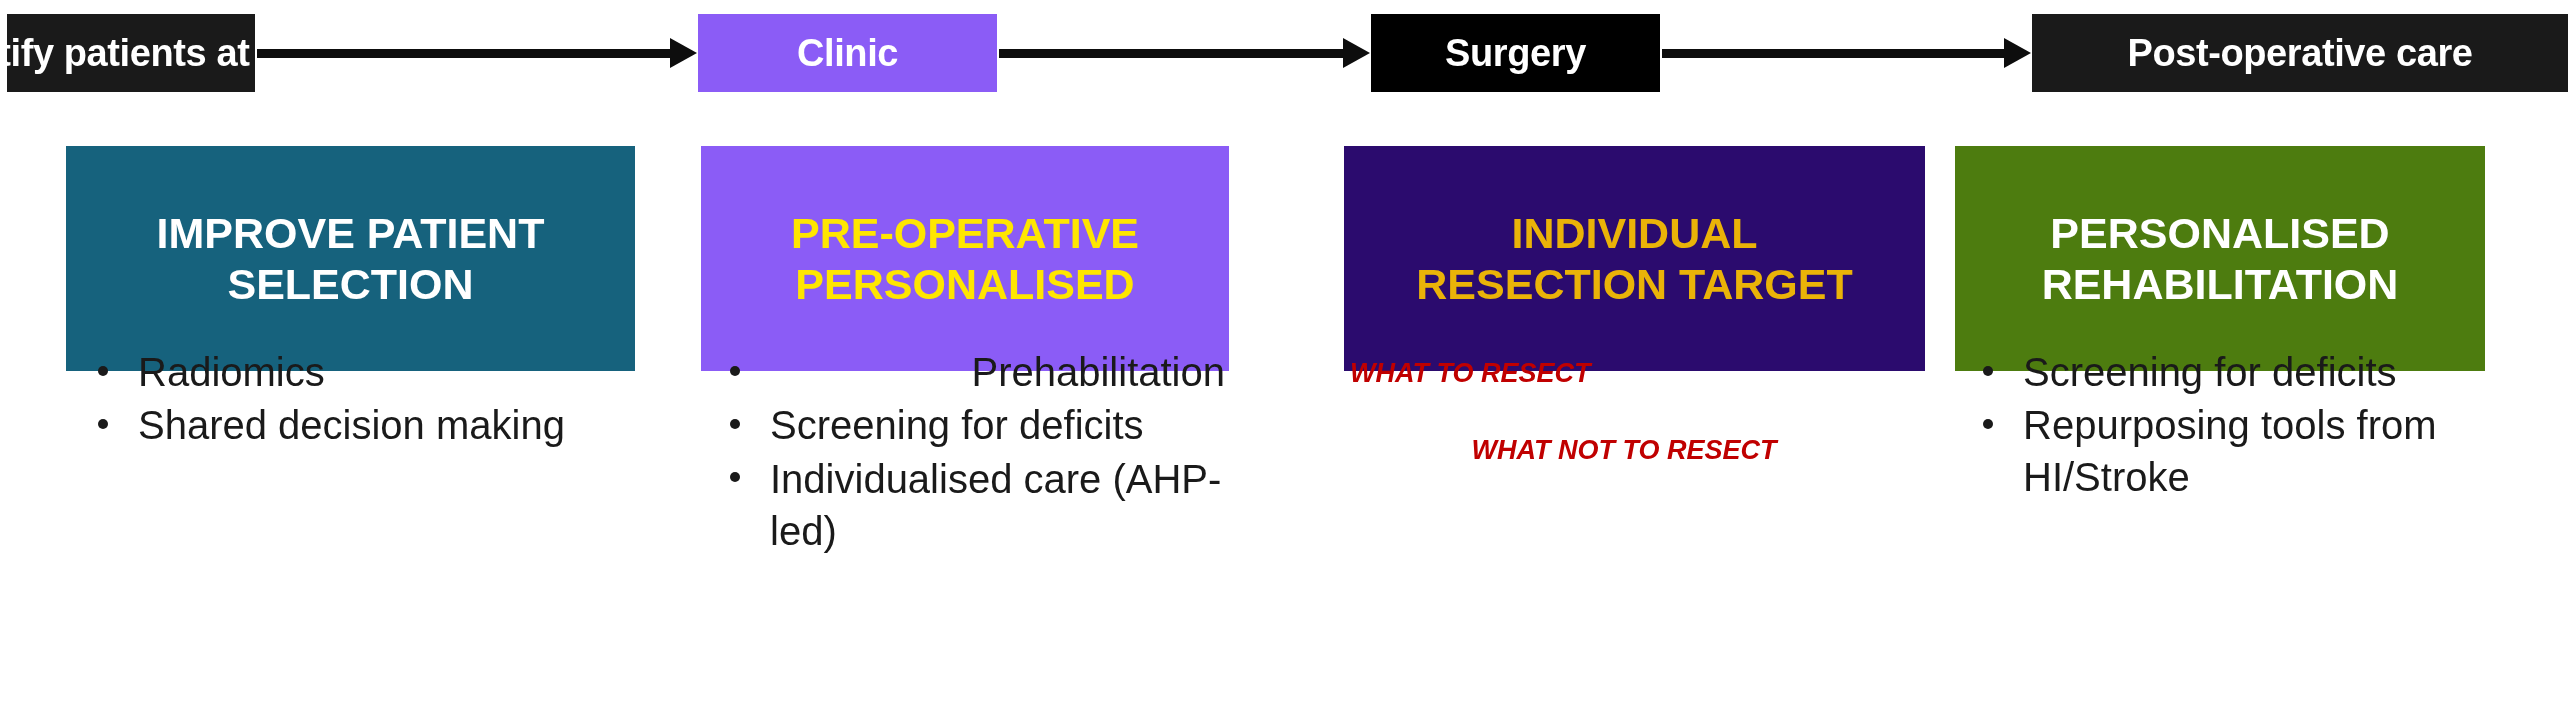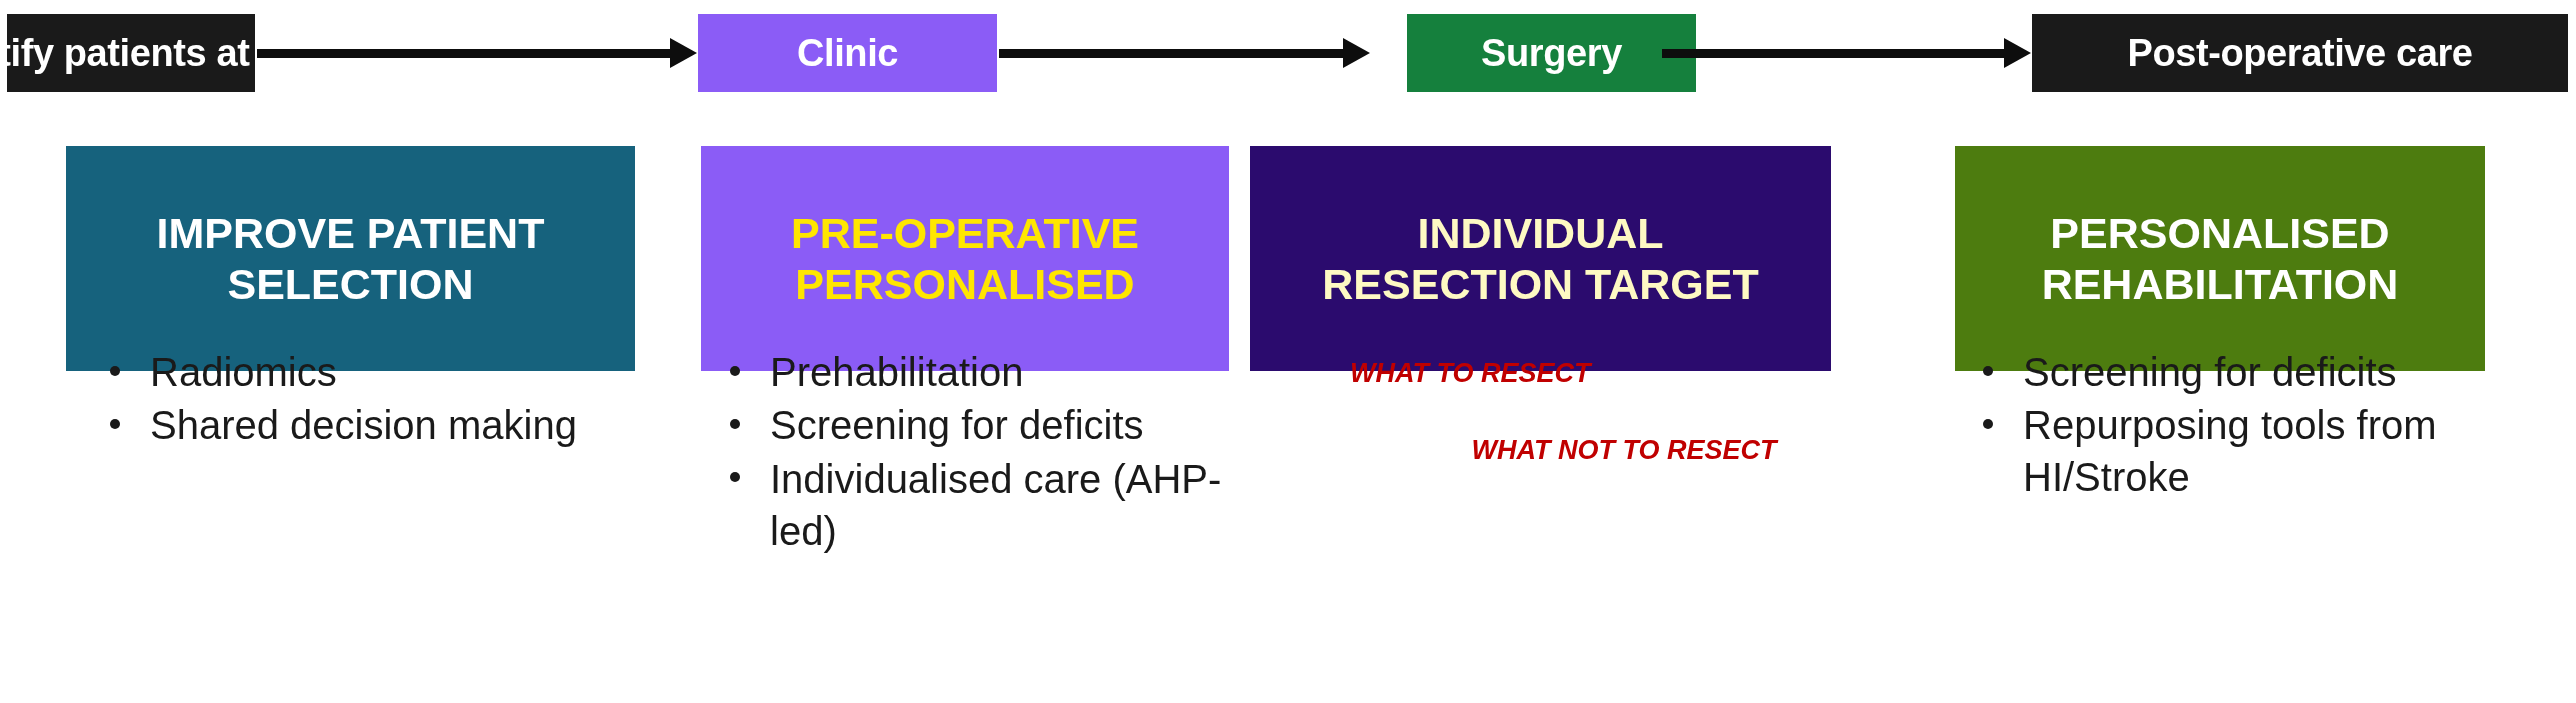--- a/index.html
+++ b/index.html
@@ -121,21 +121,21 @@
 <body>
 
 <div id="canvas" style="background: rgb(255, 255, 255);">
 
   <div class="stage-box" style="left: 7.2px; width: 248px; background: rgb(26, 26, 26); color: rgb(255, 255, 255);">
     <span>Identify patients at MDT</span>
   </div>
   <div class="stage-box" style="left: 698px; width: 299px; background: #8b5cf6; color: rgb(255, 255, 255);">
     <span>Clinic</span>
   </div>
-  <div class="stage-box" style="left: 1371px; width: 289px; background: #15803d; color: rgb(255, 255, 255); margin-left: 36px;">
+  <div class="stage-box" style="left: 1371px; width: 289px; background: #000000; color: rgb(255, 255, 255);">
     <span>Surgery</span>
   </div>
   <div class="stage-box" style="left: 2032px; width: 536px; background: rgb(26, 26, 26); color: rgb(255, 255, 255);">
     <span>Post-operative care</span>
   </div>
 
   <div class="arrow" style="left: 257px; width: 440px;">
     <span class="shaft" style="width: 414px; background: rgb(13, 13, 13);"></span>
     <span class="head" style="left: 413px; border-left-color: rgb(13, 13, 13);"></span>
   </div>
@@ -149,42 +149,42 @@
   </div>
 
   <div class="theme-box" style="left: 66px; width: 569px; background: rgb(22, 98, 125); color: rgb(255, 255, 255);">
     <span class="line">IMPROVE PATIENT</span>
     <span class="line">SELECTION</span>
   </div>
   <div class="theme-box" style="left: 701px; width: 528px; background: #8b5cf6; color: rgb(255, 230, 0);">
     <span class="line">PRE-OPERATIVE</span>
     <span class="line">PERSONALISED</span>
   </div>
-  <div class="theme-box" style="left: 1250px; width: 581px; background: rgb(43, 11, 110); color: #fef9c3;">
+  <div class="theme-box" style="left: 1344px; width: 581px; background: rgb(43, 11, 110); color: #eab308;">
     <span class="line">INDIVIDUAL</span>
     <span class="line">RESECTION TARGET</span>
   </div>
   <div class="theme-box" style="left: 1955px; width: 530px; background: #4d7c0f; color: rgb(255, 255, 255);">
     <span class="line">PERSONALISED</span>
     <span class="line">REHABILITATION</span>
   </div>
 
-  <div class="bullet-col" style="left: 101px; width: 548px; top: 346px;">
+  <div class="bullet-col" style="left: 89px; width: 548px; top: 346px;">
     <span class="bullet-item" style="color: rgb(26, 26, 26);">
       <span class="dot" style="background: rgb(26, 26, 26);"></span>
       <span>Radiomics</span>
     </span>
     <span class="bullet-item" style="color: rgb(26, 26, 26);">
       <span class="dot" style="background: rgb(26, 26, 26);"></span>
       <span>Shared decision making</span>
     </span>
   </div>
 
   <div class="bullet-col" style="left: 721px; width: 504px; top: 346px;">
-    <span class="bullet-item" style="color: rgb(26, 26, 26);">
+    <span class="bullet-item" style="color: rgb(26, 26, 26); text-align: right;">
       <span class="dot" style="background: rgb(26, 26, 26);"></span>
       <span>Prehabilitation</span>
     </span>
     <span class="bullet-item" style="color: rgb(26, 26, 26);">
       <span class="dot" style="background: rgb(26, 26, 26);"></span>
       <span>Screening for deficits</span>
     </span>
     <span class="bullet-item" style="color: rgb(26, 26, 26);">
       <span class="dot" style="background: rgb(26, 26, 26);"></span>
       <span>Individualised care (AHP-led)</span>

